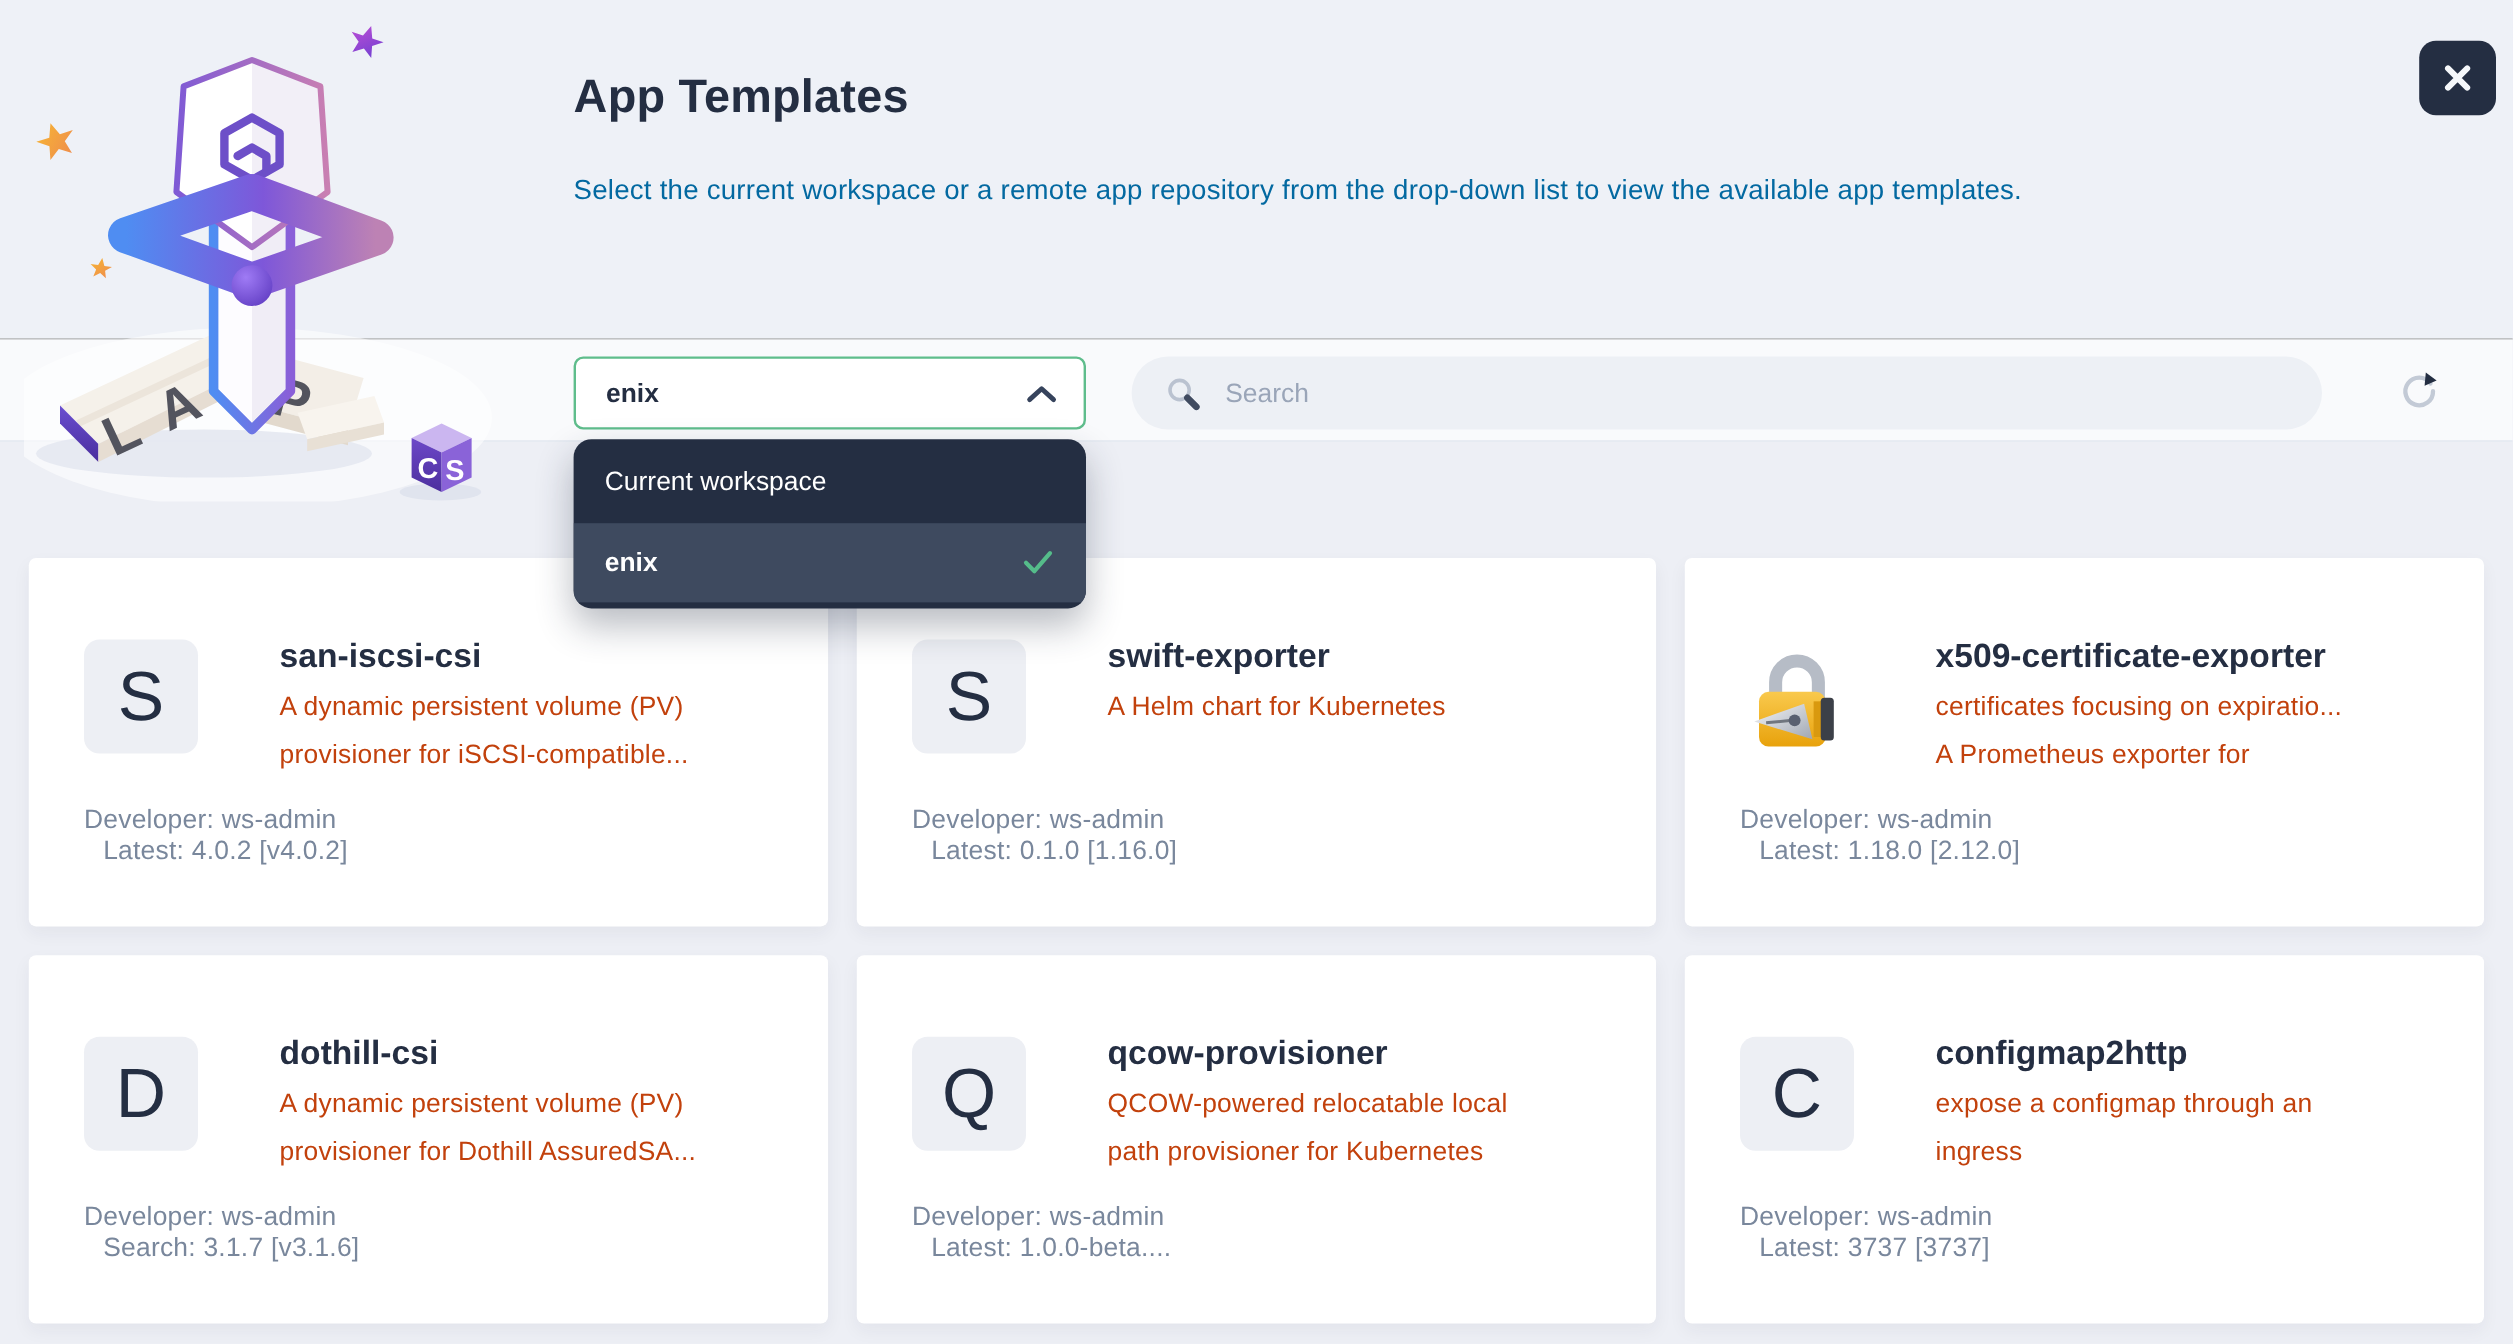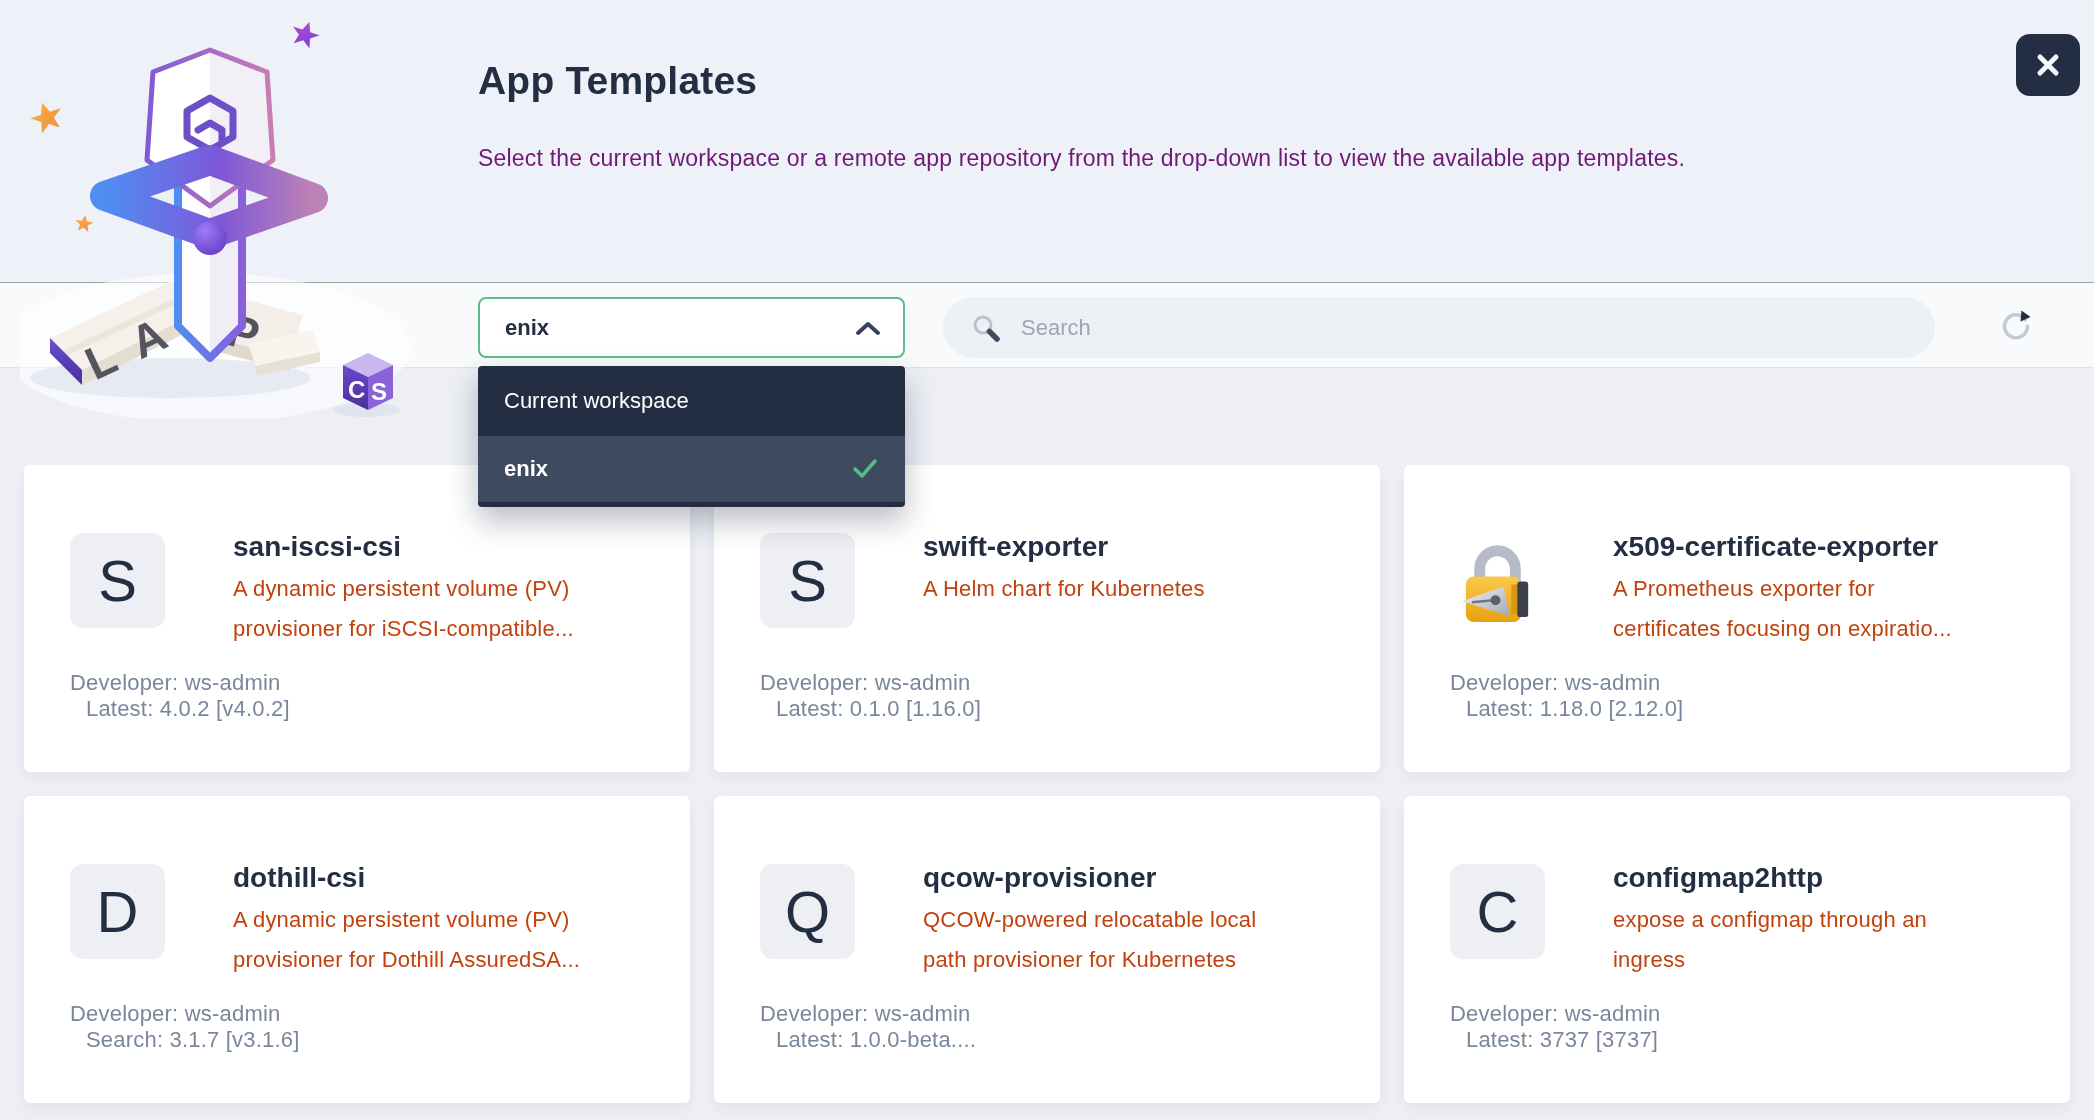--- a/index.html
+++ b/index.html
@@ -5,21 +5,21 @@
   html,body{margin:0;padding:0;}
   body{
     width:2094px;height:1120px;position:relative;overflow:hidden;
     font-family:"Liberation Sans","DejaVu Sans",sans-serif;
     background:#edeff5;color:#242e42;
   }
   
   .hero{position:absolute;left:0;top:0;width:100%;height:282px;background:#eef1f7;border-bottom:1px solid #a3a3a3;}
   .hero-text{position:absolute;left:478px;top:58px;}
   .page-title{margin:0;font-size:39px;line-height:46px;font-weight:600;color:#242e42;letter-spacing:.2px;}
-  .page-subtitle{margin:40px 0 0;font-size:23px;line-height:28px;color:#701a75;letter-spacing:.2px;}
+  .page-subtitle{margin:40px 0 0;font-size:23px;line-height:28px;color:#0369a1;letter-spacing:.2px;}
   .close-btn{position:absolute;left:2016px;top:34px;width:64px;height:62px;background:#242e42;border-radius:14px;display:flex;align-items:center;justify-content:center;cursor:pointer;}
   .hero-art{position:absolute;left:20px;top:8px;width:390px;height:410px;z-index:5;}
   .plank-letter{font-family:"Liberation Sans",sans-serif;font-size:46px;font-weight:bold;fill:#53545e;}
   .cube-letter{font-family:"Liberation Sans",sans-serif;font-size:24px;font-weight:bold;fill:#ffffff;}
   
   .toolbar{position:absolute;left:0;top:283px;width:100%;height:84px;background:#f9fafc;border-bottom:1px solid #dde3ed;}
   .ws-select{
     position:absolute;left:478px;top:14px;width:427px;height:61px;box-sizing:border-box;
     background:#fff;border:2px solid #5fbd8c;border-radius:8px;
     display:flex;align-items:center;justify-content:space-between;
@@ -32,21 +32,21 @@
   }
   .search-bar input{
     border:none;outline:none;background:transparent;flex:1;margin-left:18px;
     font-family:"Liberation Sans",sans-serif;font-size:22px;color:#6d28d9;
   }
   .search-bar input::placeholder{color:#9aa5b8;}
   .refresh-btn{position:absolute;left:1992px;top:306px;width:48px;height:40px;display:flex;align-items:center;justify-content:center;cursor:pointer;background:transparent;border:none;}
   
   .ws-menu{
     position:absolute;left:478px;top:366px;width:427px;z-index:10;
-    background:#242e42;border-radius:4px;overflow:hidden;padding-bottom:5px;
+    background:#242e42;border-radius:15px;overflow:hidden;padding-bottom:5px;
     box-shadow:0 14px 30px rgba(36,46,66,.32);
   }
   .ws-menu .item{height:70px;display:flex;align-items:center;padding:0 26px;font-size:22px;color:#fff;cursor:pointer;}
   .ws-menu .item.selected{height:66px;background:#3e4a5f;font-weight:700;justify-content:space-between;}
   
   .cards{
     position:absolute;left:24px;top:465px;right:24px;
     display:grid;grid-template-columns:repeat(3,1fr);grid-auto-rows:307px;gap:24px;
   }
   .app-card{
@@ -271,22 +271,22 @@
           <rect x="62" y="52" width="7" height="30" fill="#d9990f"></rect>
           <rect x="68" y="49" width="11" height="36" rx="3" fill="#3c4048"></rect>
           <polygon points="12,69 54,54 61,84" fill="url(#nibGrad)"></polygon>
           <line x1="44" y1="68" x2="22" y2="70" stroke="#70767f" stroke-width="2.5"></line>
           <circle cx="46" cy="68" r="5" fill="#596070"></circle>
         </svg>
       </div>
       <div class="info">
         <div class="app-name">x509-certificate-exporter</div>
         <div class="app-desc">
+          <div>certificates focusing on expiratio...</div>
           <div>A Prometheus exporter for</div>
-          <div>certificates focusing on expiratio...</div>
         </div>
       </div>
     </div>
     <div class="card-footer">
       <span class="dev">Developer: ws-admin</span>
       <span class="latest">Latest: 1.18.0 [2.12.0]</span>
     </div>
   </div>
 
   <div class="app-card">

